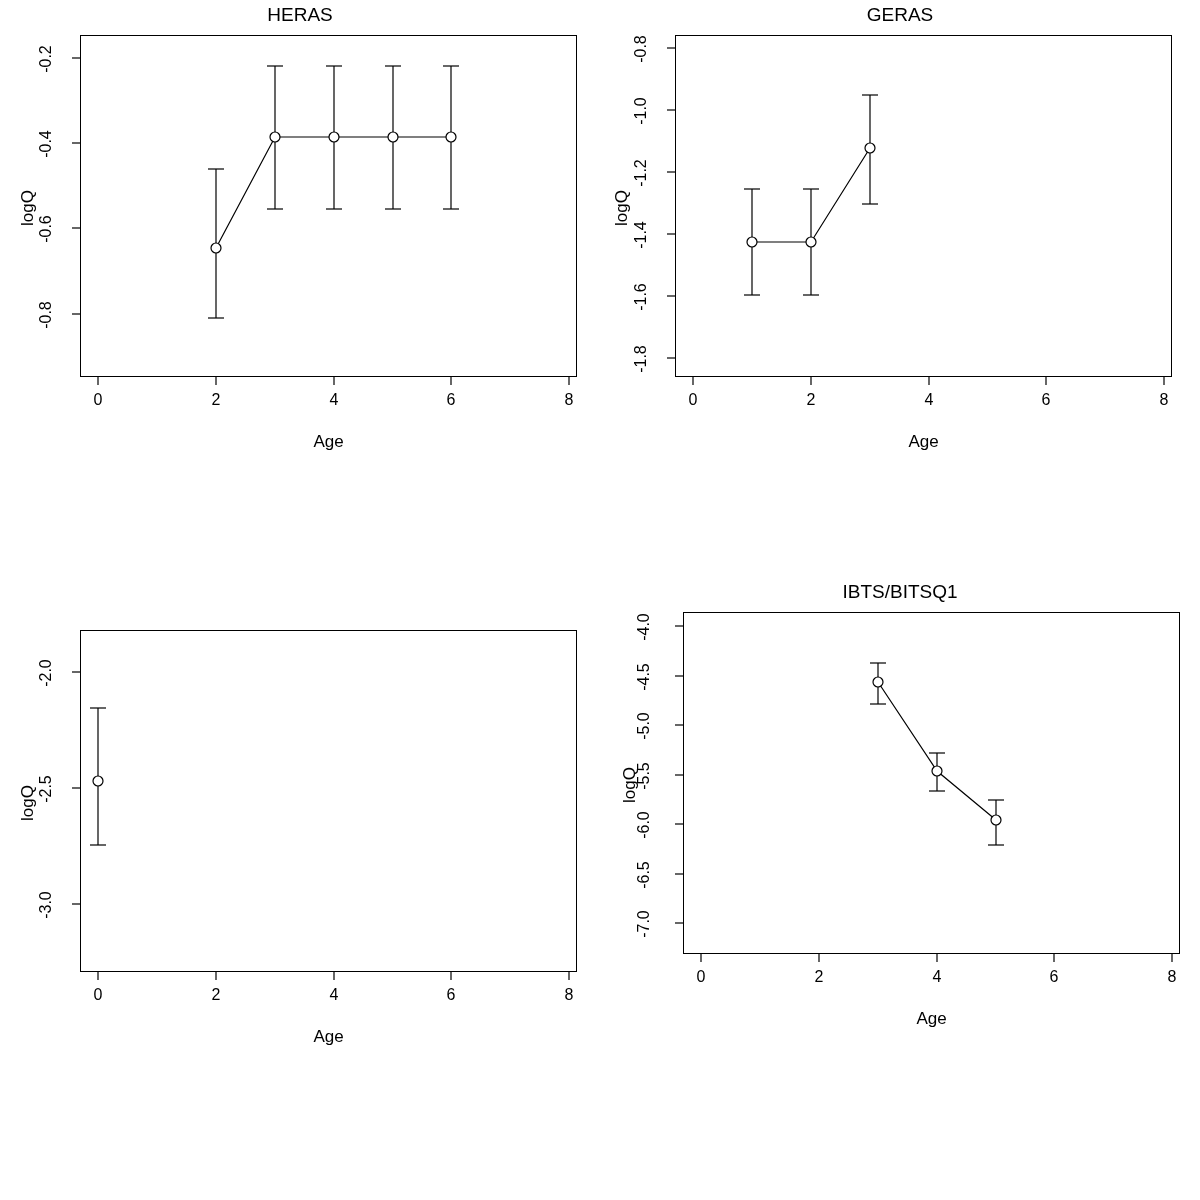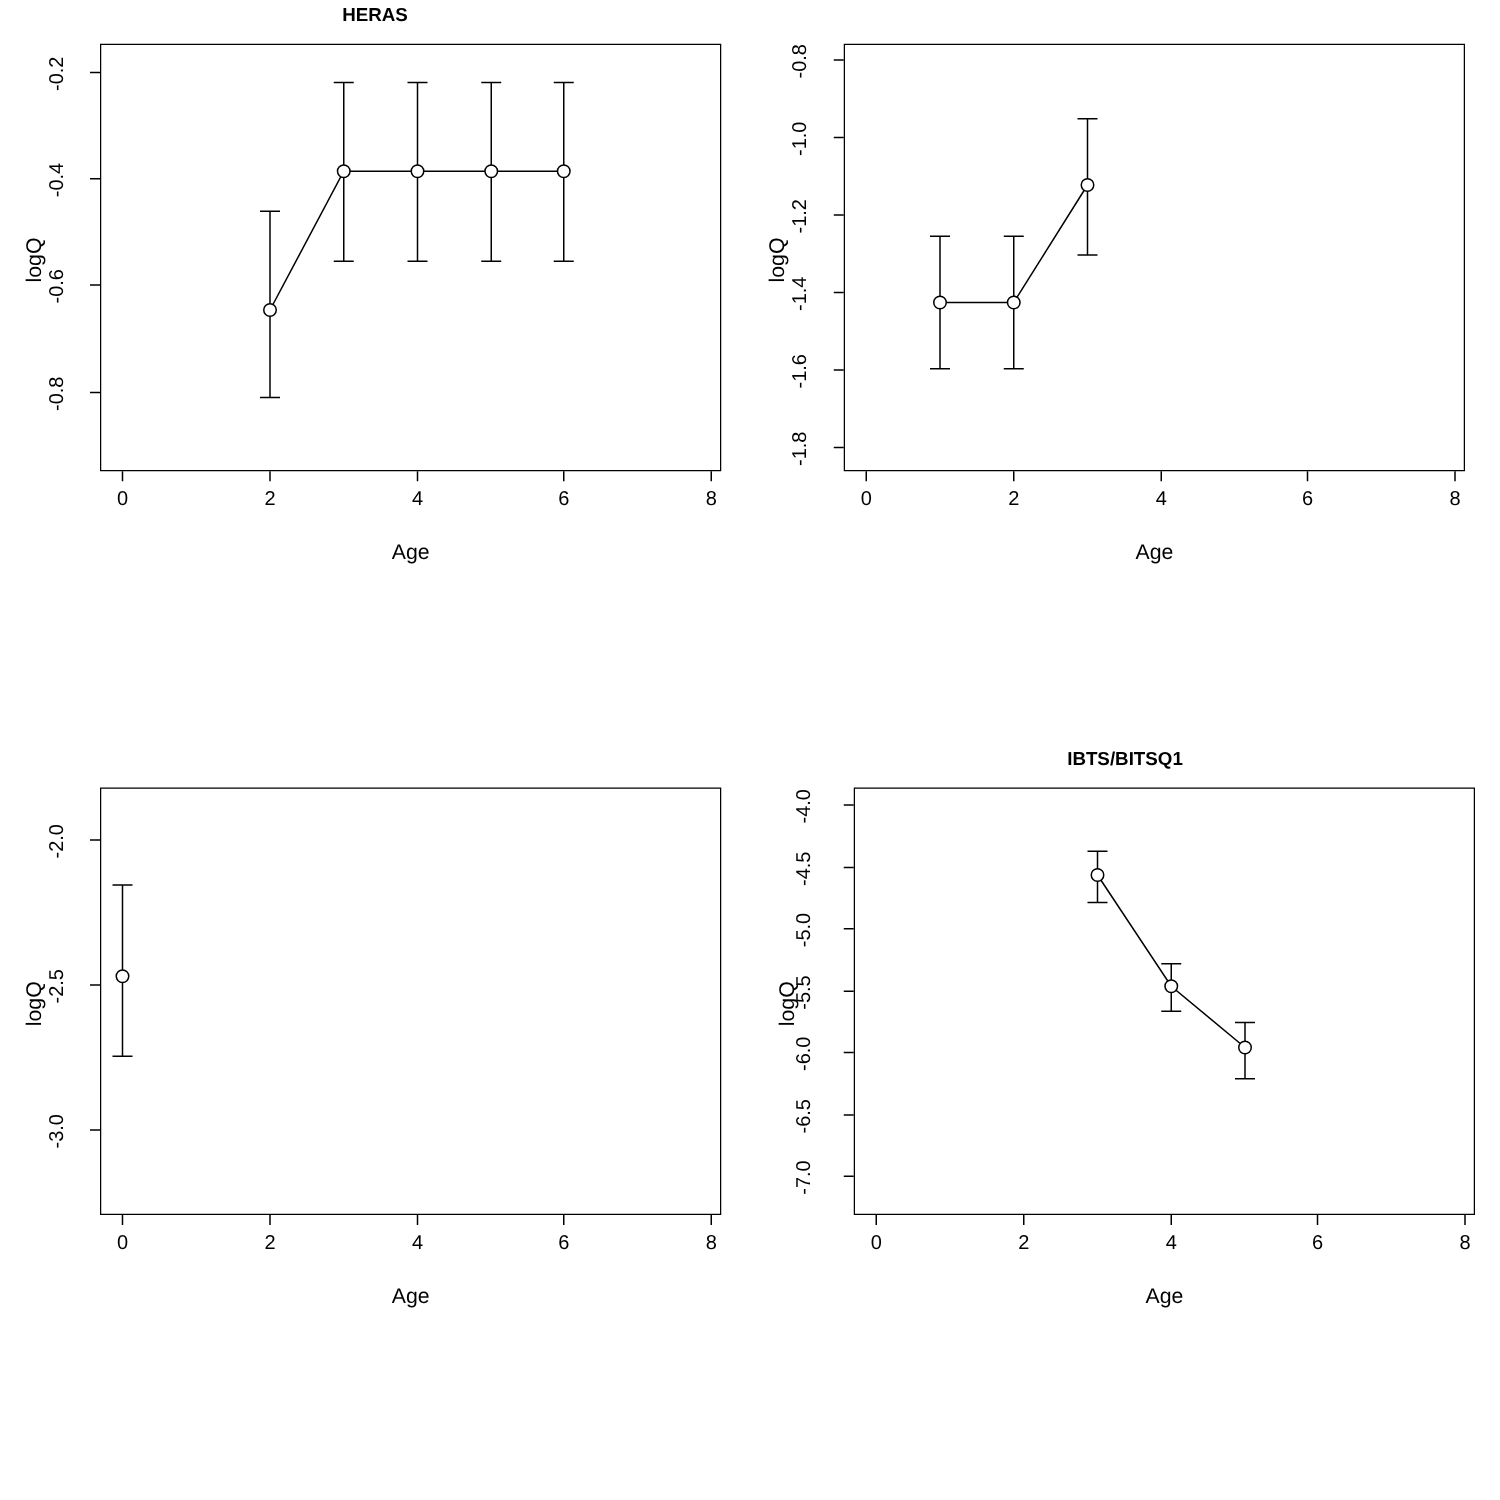--- a/index.html
+++ b/index.html
@@ -3,21 +3,21 @@
 <meta charset="utf-8">
 <style>
   html,body{margin:0;padding:0;background:#ffffff;}
   body{width:1200px;height:1200px;font-family:"Liberation Sans",sans-serif;color:#000;}
   .grid{
     position:relative;width:1200px;height:1200px;
   }
   .panel{position:absolute;}
   .panel-title{
     position:absolute;left:0;right:0;text-align:center;
-    font-weight:bold;font-size:15px;color:#000;
+    font-weight:normal;font-size:19px;color:#000;
   }
   .plotbox{
     position:absolute;border:1px solid #000;box-sizing:border-box;background:#fff;
   }
   .axis-label-x{
     position:absolute;text-align:center;font-size:17px;
   }
   .axis-label-y{
     position:absolute;font-size:17px;
     transform-origin:center center;
@@ -94,20 +94,21 @@
     <div class="ticklabel-x" style="left:314px;top:391px;width:40px;">4</div>
     <div class="ticklabel-x" style="left:431px;top:391px;width:40px;">6</div>
     <div class="ticklabel-x" style="left:549px;top:391px;width:40px;">8</div>
     <div class="ticklabel-y" style="left:26px;top:306px;width:40px;text-align:center;">-0.8</div>
     <div class="ticklabel-y" style="left:26px;top:220px;width:40px;text-align:center;">-0.6</div>
     <div class="ticklabel-y" style="left:26px;top:135px;width:40px;text-align:center;">-0.4</div>
     <div class="ticklabel-y" style="left:26px;top:50px;width:40px;text-align:center;">-0.2</div>
   </div>
 
   <div class="panel" style="left:600px;top:0px;width:600px;height:470px;">
+    <div class="panel-title" style="top:4px;">GERAS</div>
     <div class="plotbox" style="left:75px;top:35px;width:497px;height:342px;"></div>
     <div class="axis-label-x" style="left:75px;top:432px;width:497px;">Age</div>
     <div class="axis-label-y" style="left:-8px;top:198px;width:60px;text-align:center;transform:rotate(-90deg);">logQ</div>
     <svg class="overlay" width="600" height="470">
       <g stroke="#000" stroke-width="1.2">
         <line x1="93" y1="377" x2="93" y2="385"></line>
         <line x1="211" y1="377" x2="211" y2="385"></line>
         <line x1="329" y1="377" x2="329" y2="385"></line>
         <line x1="446" y1="377" x2="446" y2="385"></line>
         <line x1="564" y1="377" x2="564" y2="385"></line>
@@ -178,21 +179,21 @@
     <div class="ticklabel-x" style="left:78px;top:391px;width:40px;">0</div>
     <div class="ticklabel-x" style="left:196px;top:391px;width:40px;">2</div>
     <div class="ticklabel-x" style="left:314px;top:391px;width:40px;">4</div>
     <div class="ticklabel-x" style="left:431px;top:391px;width:40px;">6</div>
     <div class="ticklabel-x" style="left:549px;top:391px;width:40px;">8</div>
     <div class="ticklabel-y" style="left:26px;top:301px;width:40px;text-align:center;">-3.0</div>
     <div class="ticklabel-y" style="left:26px;top:185px;width:40px;text-align:center;">-2.5</div>
     <div class="ticklabel-y" style="left:26px;top:69px;width:40px;text-align:center;">-2.0</div>
   </div>
 
-  <div class="panel" style="left:600px;top:595px;width:600px;height:470px;">
+  <div class="panel" style="left:600px;top:577px;width:600px;height:470px;">
     <div class="panel-title" style="top:4px;">IBTS/BITSQ1</div>
     <div class="plotbox" style="left:83px;top:35px;width:497px;height:342px;"></div>
     <div class="axis-label-x" style="left:83px;top:432px;width:497px;">Age</div>
     <div class="axis-label-y" style="left:0px;top:198px;width:60px;text-align:center;transform:rotate(-90deg);">logQ</div>
     <svg class="overlay" width="600" height="470">
       <g stroke="#000" stroke-width="1.2">
         <line x1="101" y1="377" x2="101" y2="385"></line>
         <line x1="219" y1="377" x2="219" y2="385"></line>
         <line x1="337" y1="377" x2="337" y2="385"></line>
         <line x1="454" y1="377" x2="454" y2="385"></line>

